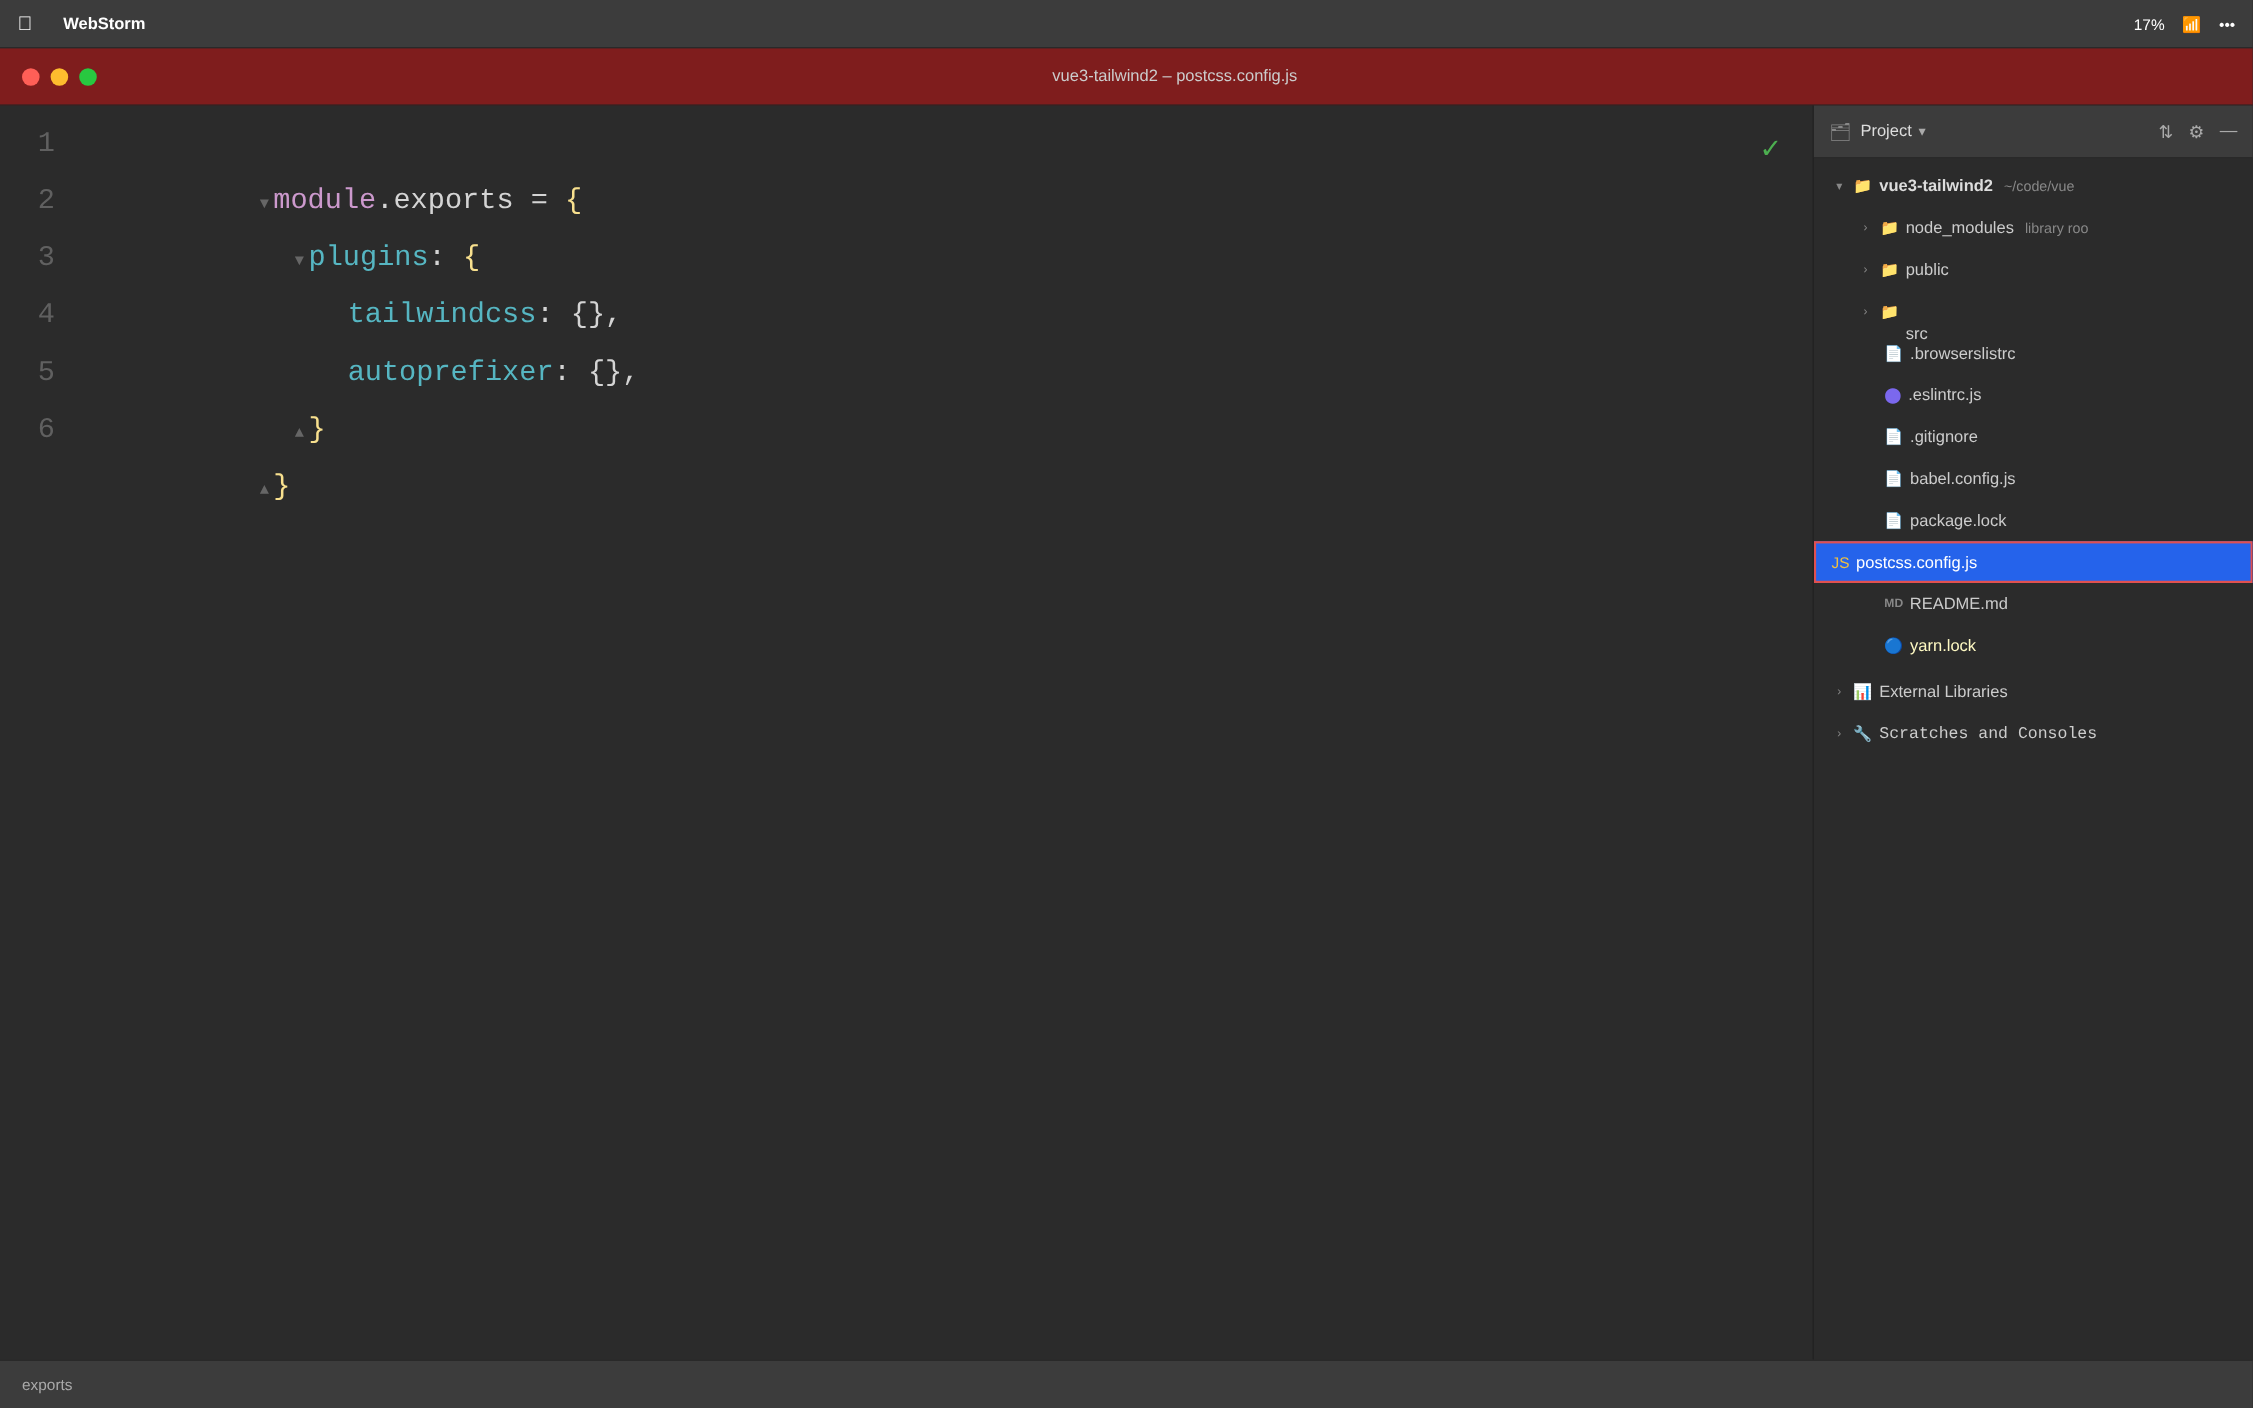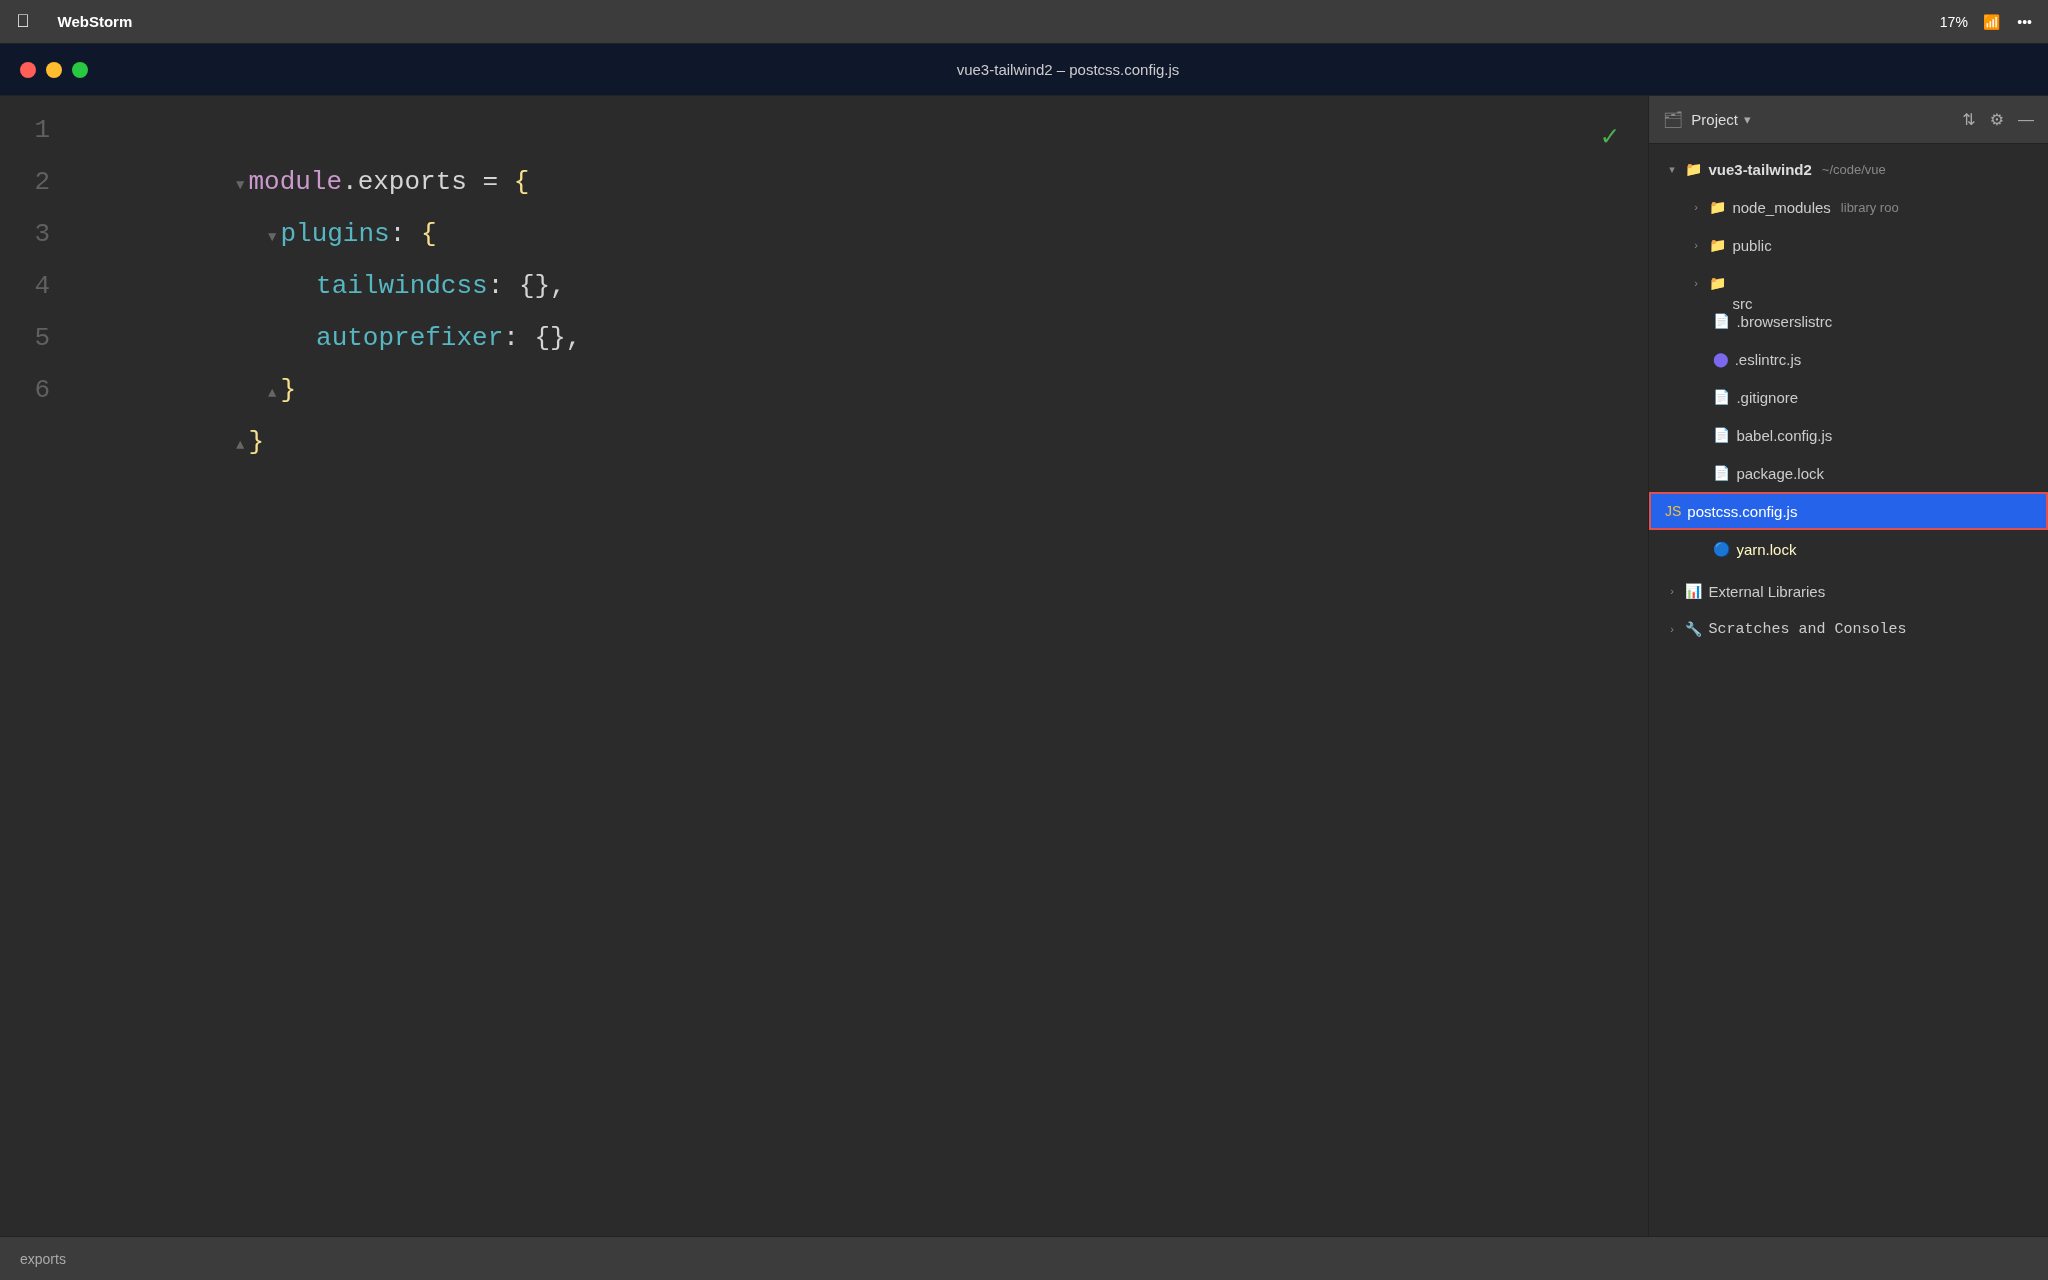--- a/index.html
+++ b/index.html
@@ -55,21 +55,21 @@
     .menu-bar-right span {
       font-size: 14px;
       color: #fff;
     }
 
     
     .title-bar {
       display: flex;
       align-items: center;
       height: 52px;
-      background: #0f172a;
+      background: #7f1d1d;
       padding: 0 20px;
       border-bottom: 1px solid #222;
     }
 
     .window-controls {
       display: flex;
       gap: 10px;
       margin-right: 20px;
     }
 
@@ -408,20 +408,24 @@
       <div class="tree-item tree-indent-3">
         <span class="tree-icon file-icon-json">📄</span>
         <span style="color:#ccc;">package.lock</span>
       </div>
 
       <div class="tree-item tree-indent-3 selected selected-outline" style="position:relative;padding-left:16px;">
         <span class="tree-icon" style="color:#f0c040;">JS</span>
         <span>postcss.config.js</span>
       </div>
 
+      <div class="tree-item tree-indent-3">
+        <span class="tree-icon" style="color:#888;font-size:11px;font-weight:700;">MD</span>
+        <span style="color:#ccc;">README.md</span>
+      </div>
 
       <div class="tree-item tree-indent-3">
         <span class="tree-icon file-icon-yarn">🔵</span>
         <span style="color:#fef9c3;">yarn.lock</span>
       </div>
 
       <div class="tree-item tree-indent-1" style="margin-top:4px;">
         <span class="tree-arrow">›</span>
         <span class="tree-icon file-icon-ext">📊</span>
         <span style="color:#ccc;">External Libraries</span>

